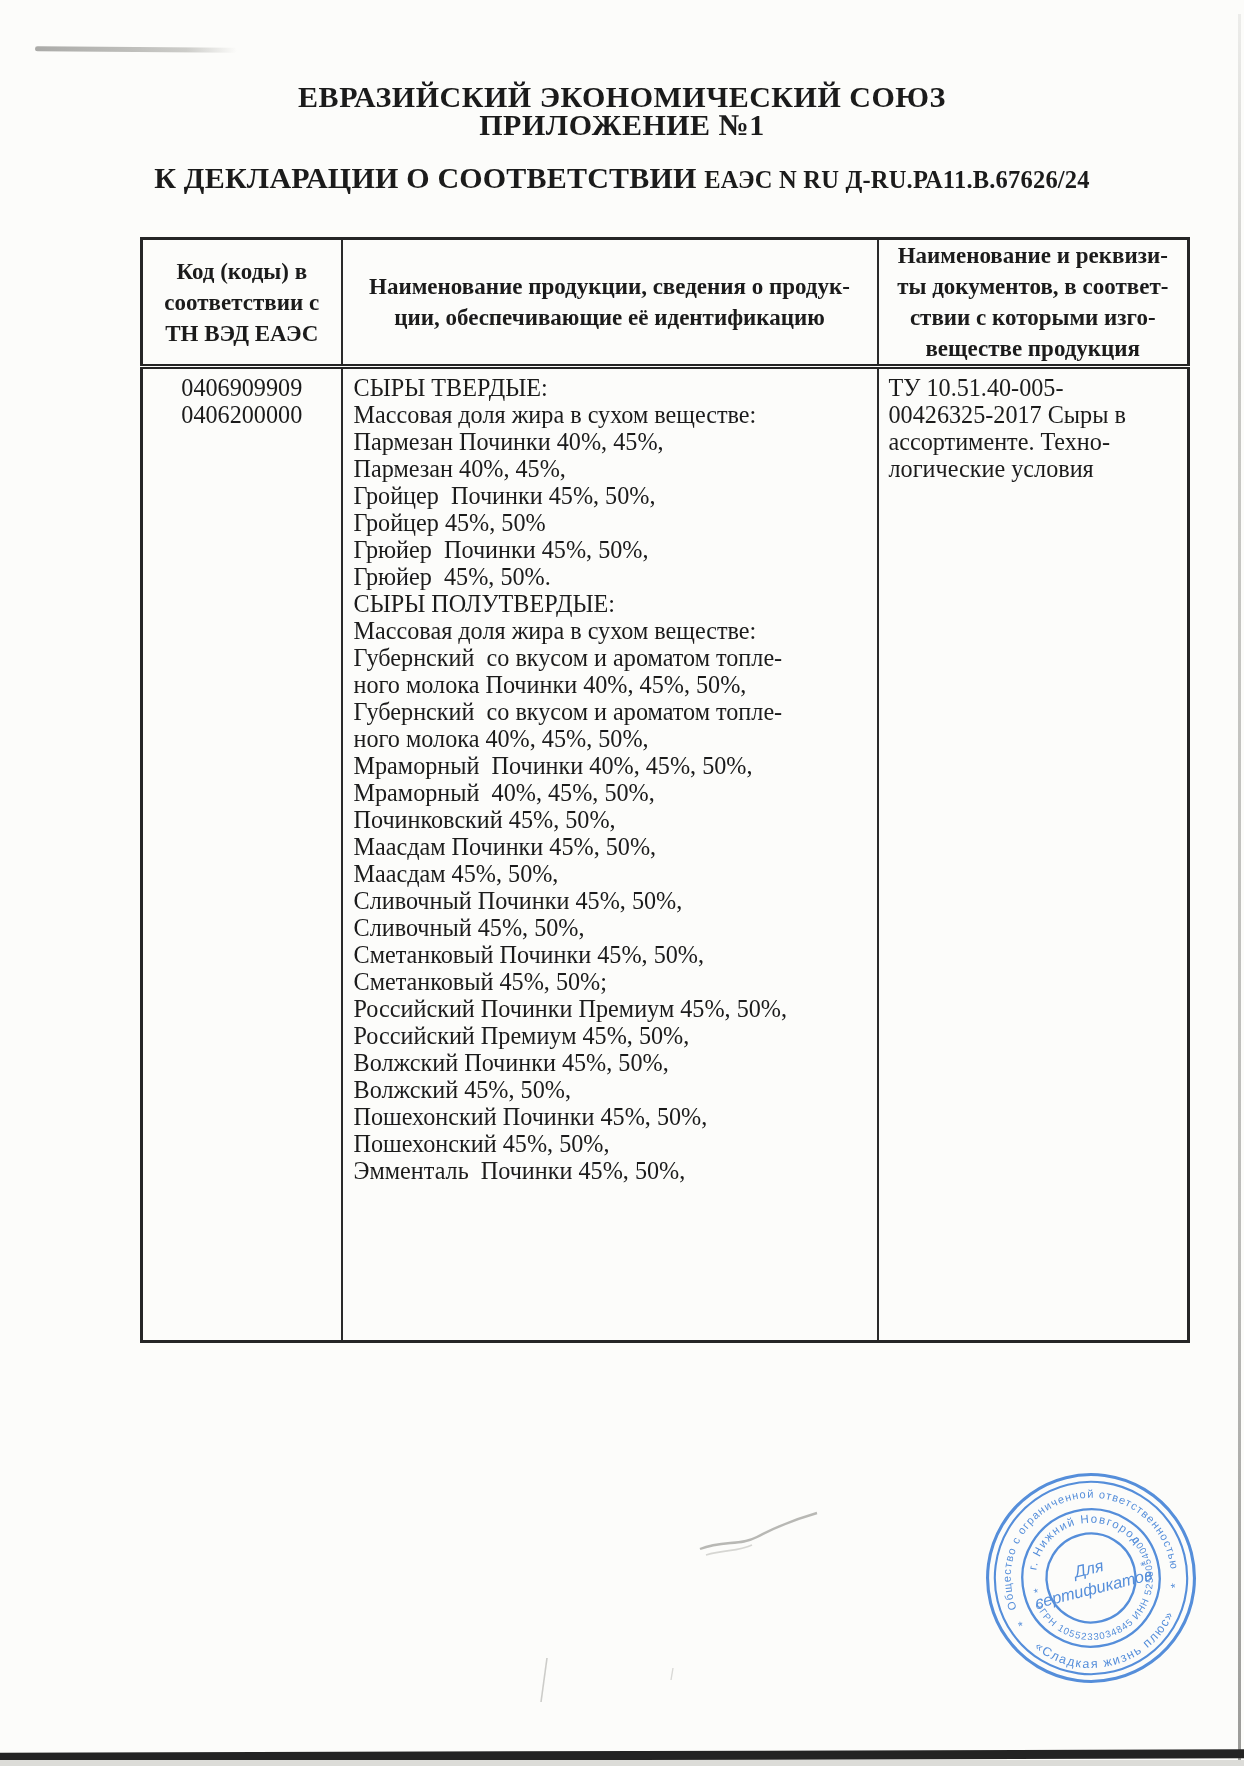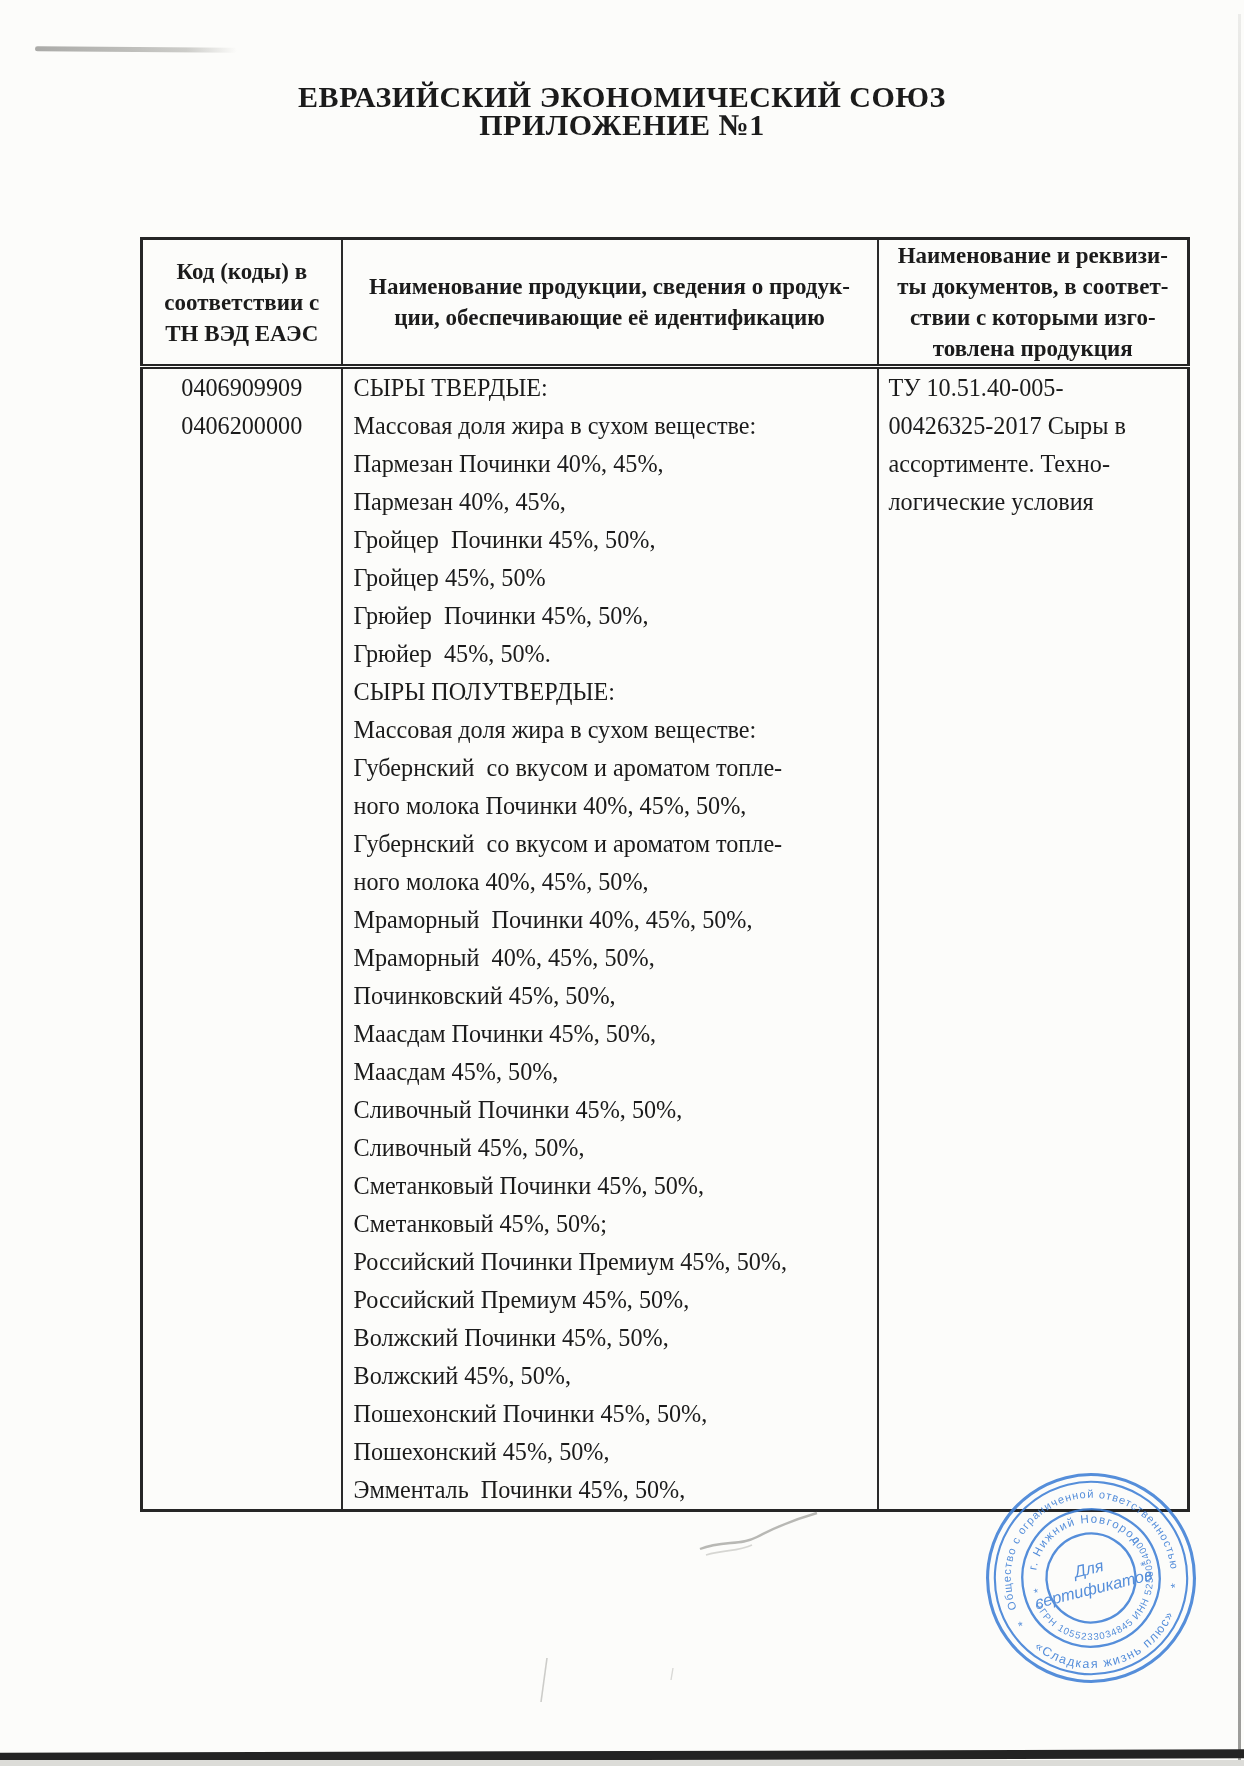--- a/index.html
+++ b/index.html
@@ -31,21 +31,21 @@
     padding:0;
     overflow:hidden;
   }
   .doc-table thead tr{height:128px;}
   .doc-table th{
     vertical-align:middle;text-align:center;
     font-size:23px;font-weight:bold;line-height:31px;
     border-bottom:5px double #242424;
   }
   .lines{white-space:pre;}
-  .doc-table td{font-size:24.2px;line-height:38px;}
+  .doc-table td{font-size:24.2px;line-height:27px;padding-top:5px;}
   td.codes{text-align:center;}
   td.products{padding-left:11px;}
   td.docs{padding-left:10px;}
   
   .smudge{
     position:absolute;left:35px;top:47px;width:202px;height:5px;
     background:linear-gradient(90deg,#8f8f8c 0%,#a8a8a4 45%,#bdbdb9 75%,rgba(200,200,196,0));
     border-radius:3px;opacity:.75;transform:rotate(.4deg);
   }
   .edge-right{
@@ -70,38 +70,39 @@
 </style>
 </head>
 <body>
 
 <div class="page">
 
   <div class="smudge"></div>
 
   <div class="t-center t1">ЕВРАЗИЙСКИЙ ЭКОНОМИЧЕСКИЙ СОЮЗ</div>
   <div class="t-center t2">ПРИЛОЖЕНИЕ №1</div>
+  <div class="t-center t3"><span>К ДЕКЛАРАЦИИ О СООТВЕТСТВИИ </span><span class="num">ЕАЭС N RU Д-RU.РА11.В.67626/24</span></div>
 
   <table class="doc-table">
     <colgroup>
       <col style="width:200px">
         <col style="width:536px">
         <col style="width:311px">
     </colgroup>
     <thead>
       <tr>
         <th class="lines">Код (коды) в
 соответствии с
 ТН ВЭД ЕАЭС</th>
         <th class="lines">Наименование продукции, сведения о продук-
 ции, обеспечивающие её идентификацию</th>
         <th class="lines">Наименование и реквизи-
 ты документов, в соответ-
 ствии с которыми изго-
-товлена продукция</th>
+веществе продукция</th>
       </tr>
     </thead>
     <tbody>
       <tr>
         <td class="lines codes">0406909909
 0406200000</td>
         <td class="lines products">СЫРЫ ТВЕРДЫЕ:
 Массовая доля жира в сухом веществе:
 Пармезан Починки 40%, 45%,
 Пармезан 40%, 45%,

